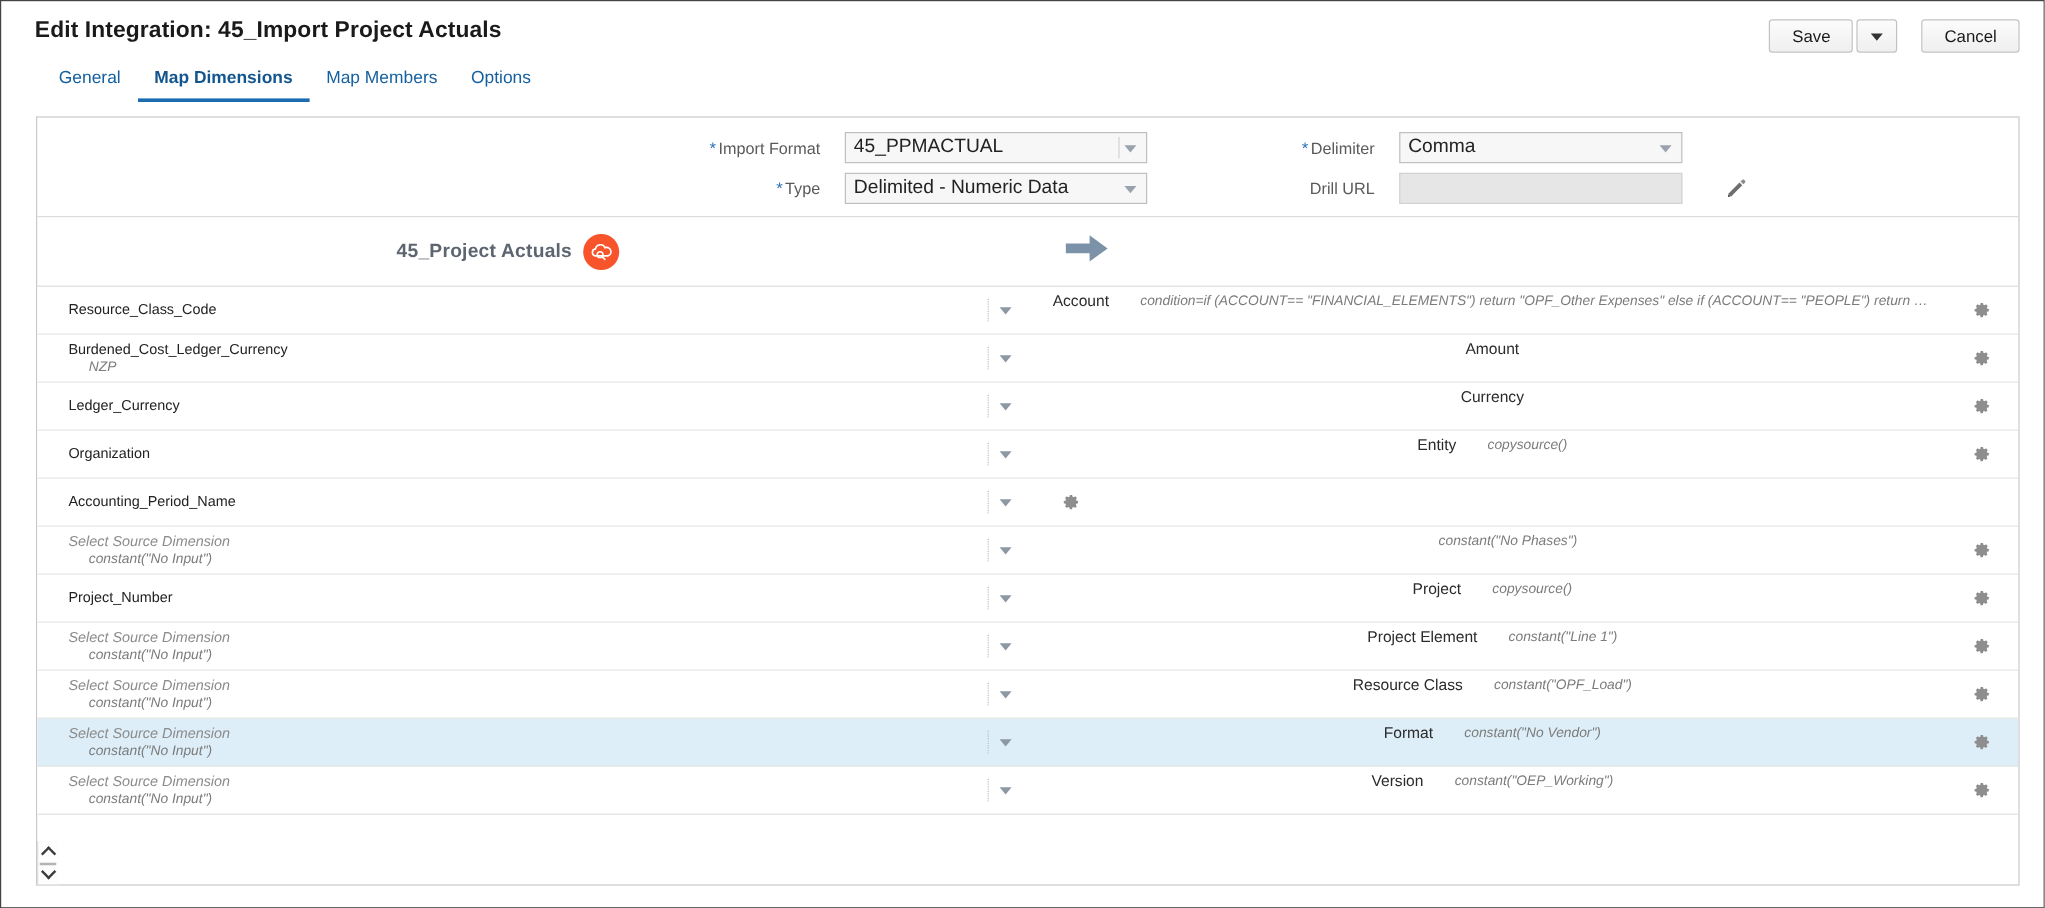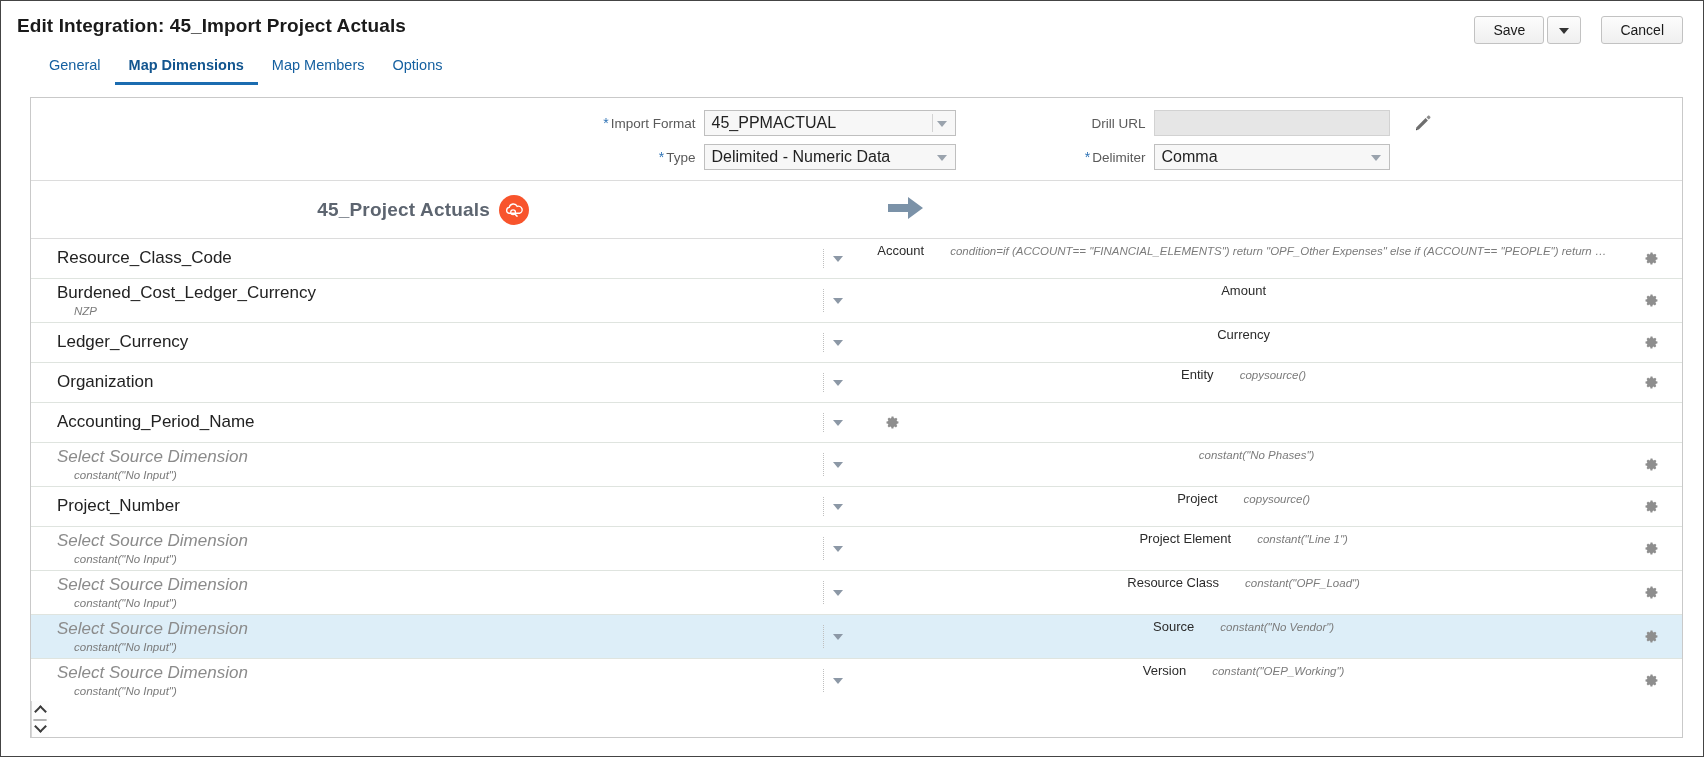--- a/index.html
+++ b/index.html
@@ -14,21 +14,21 @@
     height: 757px;
     background: #fff;
     border: 1px solid #444;
     overflow: hidden;
   }
 
   
   .page-header {
     position: relative;
     height: 52px;
-    padding: 14px 0 0 16px;
+    padding: 14px 0 0 28px;
   }
   .page-title {
     font-size: 19px;
     font-weight: bold;
     color: #1a1a1a;
     letter-spacing: .1px;
   }
   .header-actions {
     position: absolute;
     top: 15px;
@@ -108,21 +108,21 @@
     padding: 12px 0 10px 0;
     border-bottom: 1px solid #dcdcdc;
     flex: none;
   }
   .form-col { display: flex; flex-direction: column; gap: 8px; }
   .form-col.left { width: 56%; padding-left: 0; }
   .form-col.right { flex: 1; }
   .field-row {
     display: flex;
     align-items: center;
-    gap: 8px;
+    gap: 20px;
   }
   .field-row.left-align { justify-content: flex-end; padding-right: 0; }
   .lbl {
     font-size: 13.5px;
     color: #5a5a5a;
     text-align: right;
     white-space: nowrap;
   }
   .req {
     color: #2f73b5;
@@ -202,21 +202,21 @@
   }
   .ep-right {
     flex: 1;
     display: flex;
     justify-content: center;
     align-items: center;
     gap: 8px;
     padding-right: 120px;
   }
   .ep-name {
-    font-size: 19px;
+    font-size: 16px;
     color: #5d6570;
     font-weight: bold;
     letter-spacing: .2px;
   }
   .cloud-badge {
     width: 30px; height: 30px;
     border-radius: 50%;
     background: #f8542c;
     display: flex; align-items: center; justify-content: center;
     flex: none;
@@ -278,21 +278,21 @@
   }
   .cell-gear {
     width: 62px;
     flex: none;
     display: flex;
     align-items: center;
     justify-content: center;
     cursor: pointer;
   }
   .src-name {
-    font-size: 17px;
+    font-size: 12px;
     color: #222;
     white-space: nowrap;
   }
   .src-name.placeholder {
     color: #8b8b8b;
     font-style: italic;
   }
   .sub {
     font-size: 11.5px;
     color: #7b7b7b;
@@ -407,40 +407,40 @@
             </span>
             <div class="sel">
               <span>Delimited - Numeric Data</span>
               <span class="arrow"></span>
             </div>
           </div>
         </div>
 
         <div class="form-col right">
           <div class="field-row">
-            <span class="lbl" style="width:190px">Drill URL</span>
-            <div class="inp-disabled">
-              <span></span>
-            </div>
-            <span class="pencil-btn">
-              <svg width="18" height="18" viewBox="0 0 18 18" aria-hidden="true">
-                <path d="M2.5 13.2 L11.6 4.1 L13.9 6.4 L4.8 15.5 L2 16 Z" fill="#6e6e6e"></path>
-                <path d="M12.4 3.3 L14.7 5.6 L16.1 4.2 C16.6 3.7 16.6 3.0 16.1 2.5 L15.5 1.9 C15.0 1.4 14.3 1.4 13.8 1.9 Z" fill="#8c8c8c"></path>
-                <path d="M2.3 14.6 L2.0 16.2 L3.6 15.9 Z" fill="#3d3d3d"></path>
-              </svg>
-            </span>
-          </div>
-          <div class="field-row">
             <span class="lbl" style="width:190px">
               <span class="req">*</span><span>Delimiter</span>
             </span>
             <div class="sel wide">
               <span>Comma</span>
               <span class="arrow"></span>
             </div>
+          </div>
+          <div class="field-row">
+            <span class="lbl" style="width:190px">Drill URL</span>
+            <div class="inp-disabled">
+              <span></span>
+            </div>
+            <span class="pencil-btn">
+              <svg width="18" height="18" viewBox="0 0 18 18" aria-hidden="true">
+                <path d="M2.5 13.2 L11.6 4.1 L13.9 6.4 L4.8 15.5 L2 16 Z" fill="#6e6e6e"></path>
+                <path d="M12.4 3.3 L14.7 5.6 L16.1 4.2 C16.6 3.7 16.6 3.0 16.1 2.5 L15.5 1.9 C15.0 1.4 14.3 1.4 13.8 1.9 Z" fill="#8c8c8c"></path>
+                <path d="M2.3 14.6 L2.0 16.2 L3.6 15.9 Z" fill="#3d3d3d"></path>
+              </svg>
+            </span>
           </div>
         </div>
       </div>
 
       <div class="endpoint-band">
         <div class="ep-left">
           <span class="ep-name">45_Project Actuals</span>
           <span class="cloud-badge">
             <svg width="22" height="22" viewBox="0 0 24 24" aria-hidden="true">
               <path d="M6.5 15.5 a3.2 3.2 0 0 1 .3-6.3 a4.6 4.6 0 0 1 8.7-1.1 a3.6 3.6 0 0 1 2.8 7.4 Z" fill="none" stroke="#fff" stroke-width="1.5"></path>
@@ -620,21 +620,21 @@
           </div>
           <div class="map-row selected">
             <div class="cell-source">
               <div class="src-name placeholder">Select Source Dimension</div>
               <div class="sub">constant("No Input")</div>
             </div>
             <div class="cell-drop">
               <span class="drop-arrow"></span>
             </div>
             <div class="cell-target">
-              <div class="tgt-name">Source</div>
+              <div class="tgt-name">Format</div>
               <div class="tgt-sub">constant("No Vendor")</div>
             </div>
             <div class="cell-gear">
               <svg width="15" height="15" viewBox="0 0 20 20" aria-hidden="true">
                 <path fill="#8e8e8e" d="M10 6.4a3.6 3.6 0 1 0 0 7.2 3.6 3.6 0 0 0 0-7.2zm0 5.4a1.8 1.8 0 1 1 0-3.6 1.8 1.8 0 0 1 0 3.6z"></path>
                 <path fill="#8e8e8e" d="M18 8.7l-1.9-.3a6.4 6.4 0 0 0-.6-1.4l1.1-1.6-1.9-1.9-1.6 1.1a6.4 6.4 0 0 0-1.4-.6L11.3 2H8.7l-.3 1.9a6.4 6.4 0 0 0-1.4.6L5.4 3.4 3.4 5.4l1.1 1.6a6.4 6.4 0 0 0-.6 1.4L2 8.7v2.6l1.9.3c.15.5.35.95.6 1.4l-1.1 1.6 1.9 1.9 1.6-1.1c.45.25.9.45 1.4.6l.3 1.9h2.6l.3-1.9c.5-.15.95-.35 1.4-.6l1.6 1.1 1.9-1.9-1.1-1.6c.25-.45.45-.9.6-1.4l1.9-.3z"></path>
               </svg>
             </div>
           </div>
           <div class="map-row">

